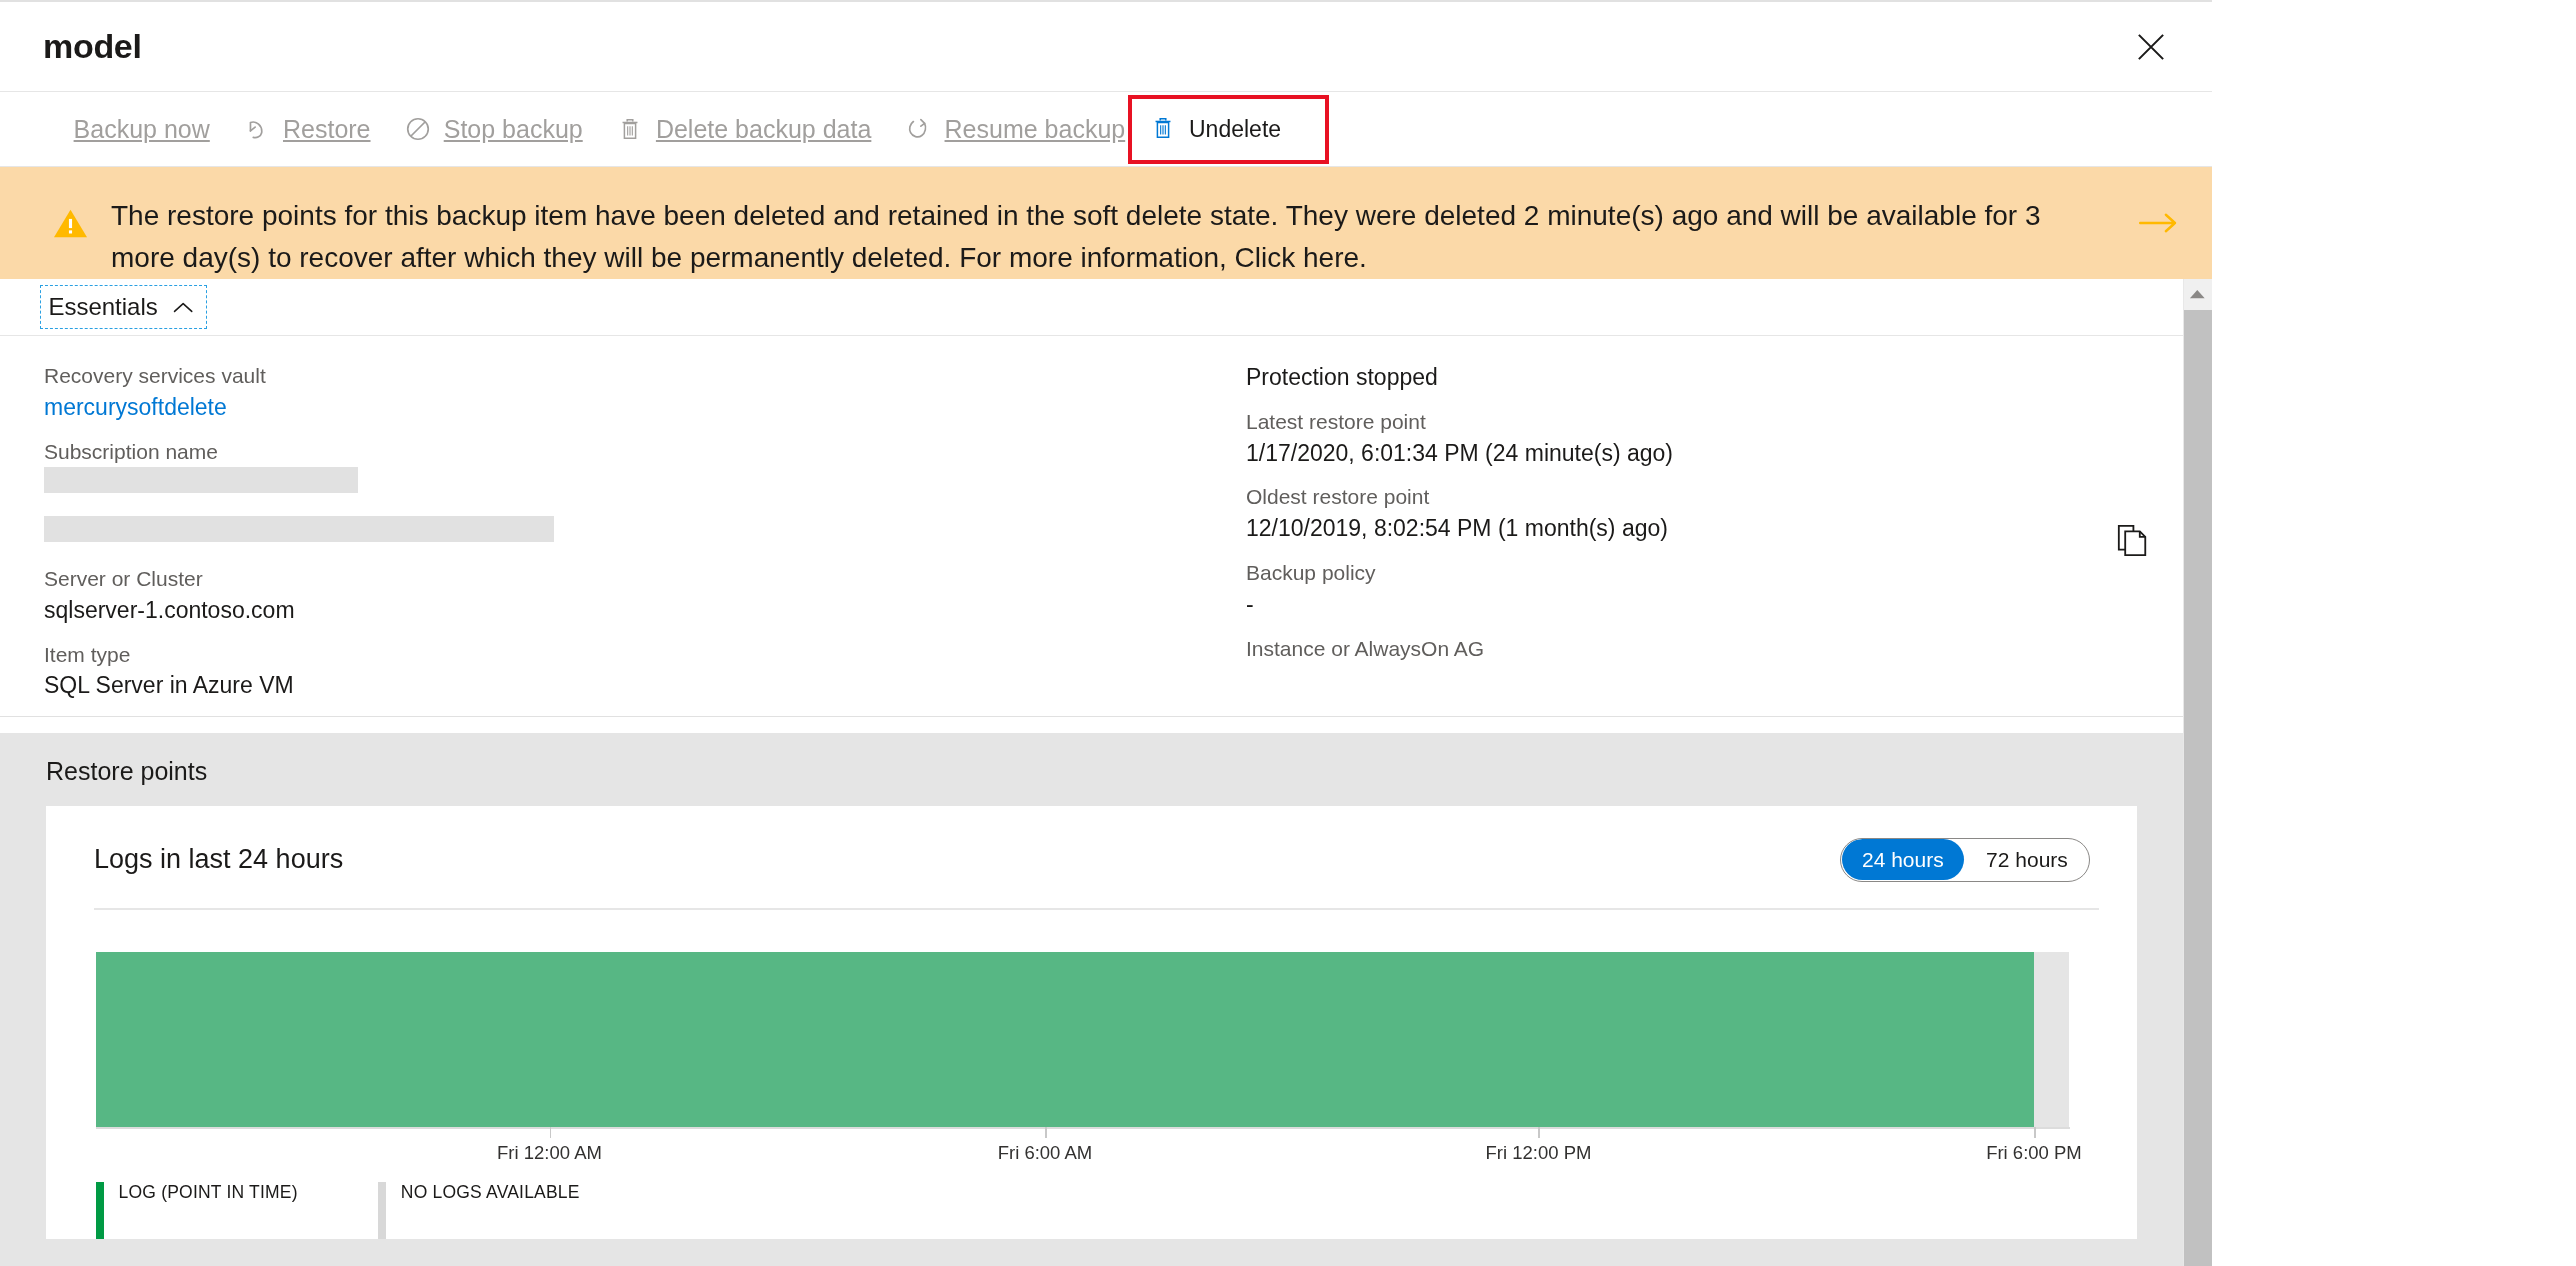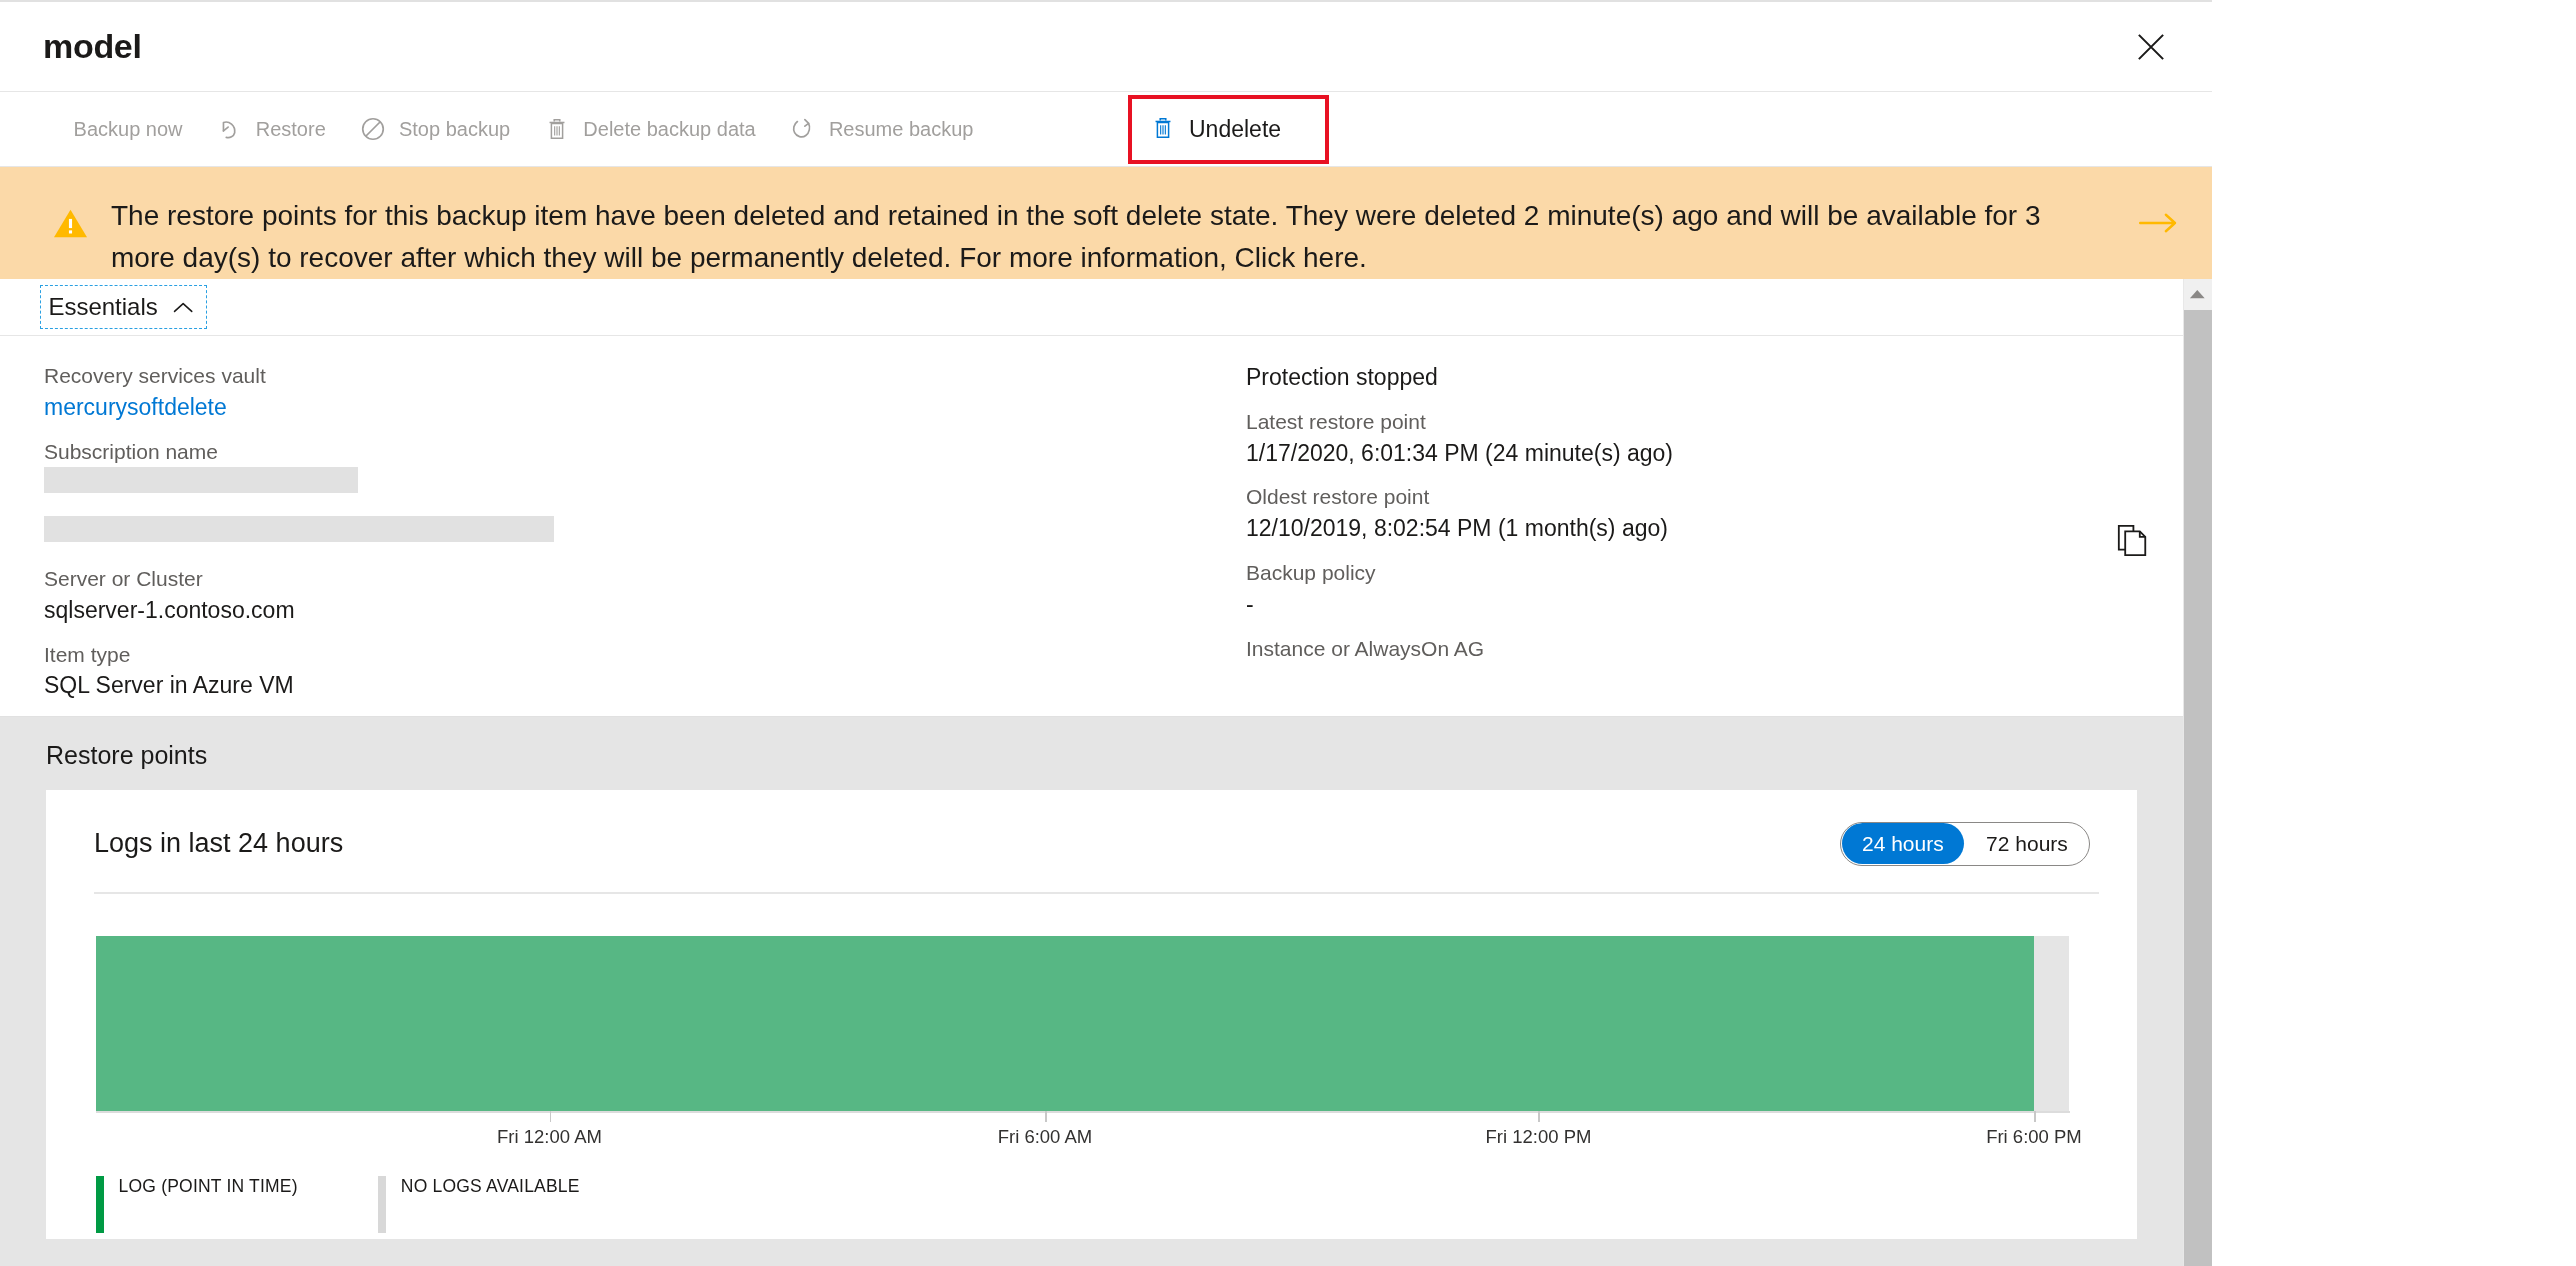--- a/index.html
+++ b/index.html
@@ -49,24 +49,25 @@
     padding-left: 57px;
     border-bottom: 1.8px solid #e6e6e6;
     background: #fff;
     position: relative;
   }
   .cmd {
     display: flex; align-items: center;
     gap: 12px;
     height: 54px;
     padding: 0 16.6px;
-    font-size: 20px;
+    font-size: 25px;
     color: #a19f9d;
     white-space: nowrap;
     cursor: default;
+    text-decoration: underline;
   }
   .cmd .ico { width: 28px; height: 28px; display: flex; align-items: center; justify-content: center; }
   .cmd .ico svg { display: block; }
   .cmd-highlight {
     position: absolute;
     left: 1128px; top: 2.8px;
     width: 201px; height: 69px;
     border: 4.6px solid #e81123;
     background: transparent;
     pointer-events: none;
@@ -158,20 +159,21 @@
     cursor: pointer;
   }
 
   
   .restore-section {
     flex: 1;
     background: #e5e5e5;
     padding: 24px 0 0 0;
     display: flex; flex-direction: column;
     min-height: 0;
+    margin-top: 16px;
   }
   .restore-title {
     font-size: 25px;
     color: #1b1a19;
     padding-left: 46px;
     margin-bottom: 20.3px;
   }
   .chart-card {
     margin: 0 46px 28px 46px;
     background: #fff;

